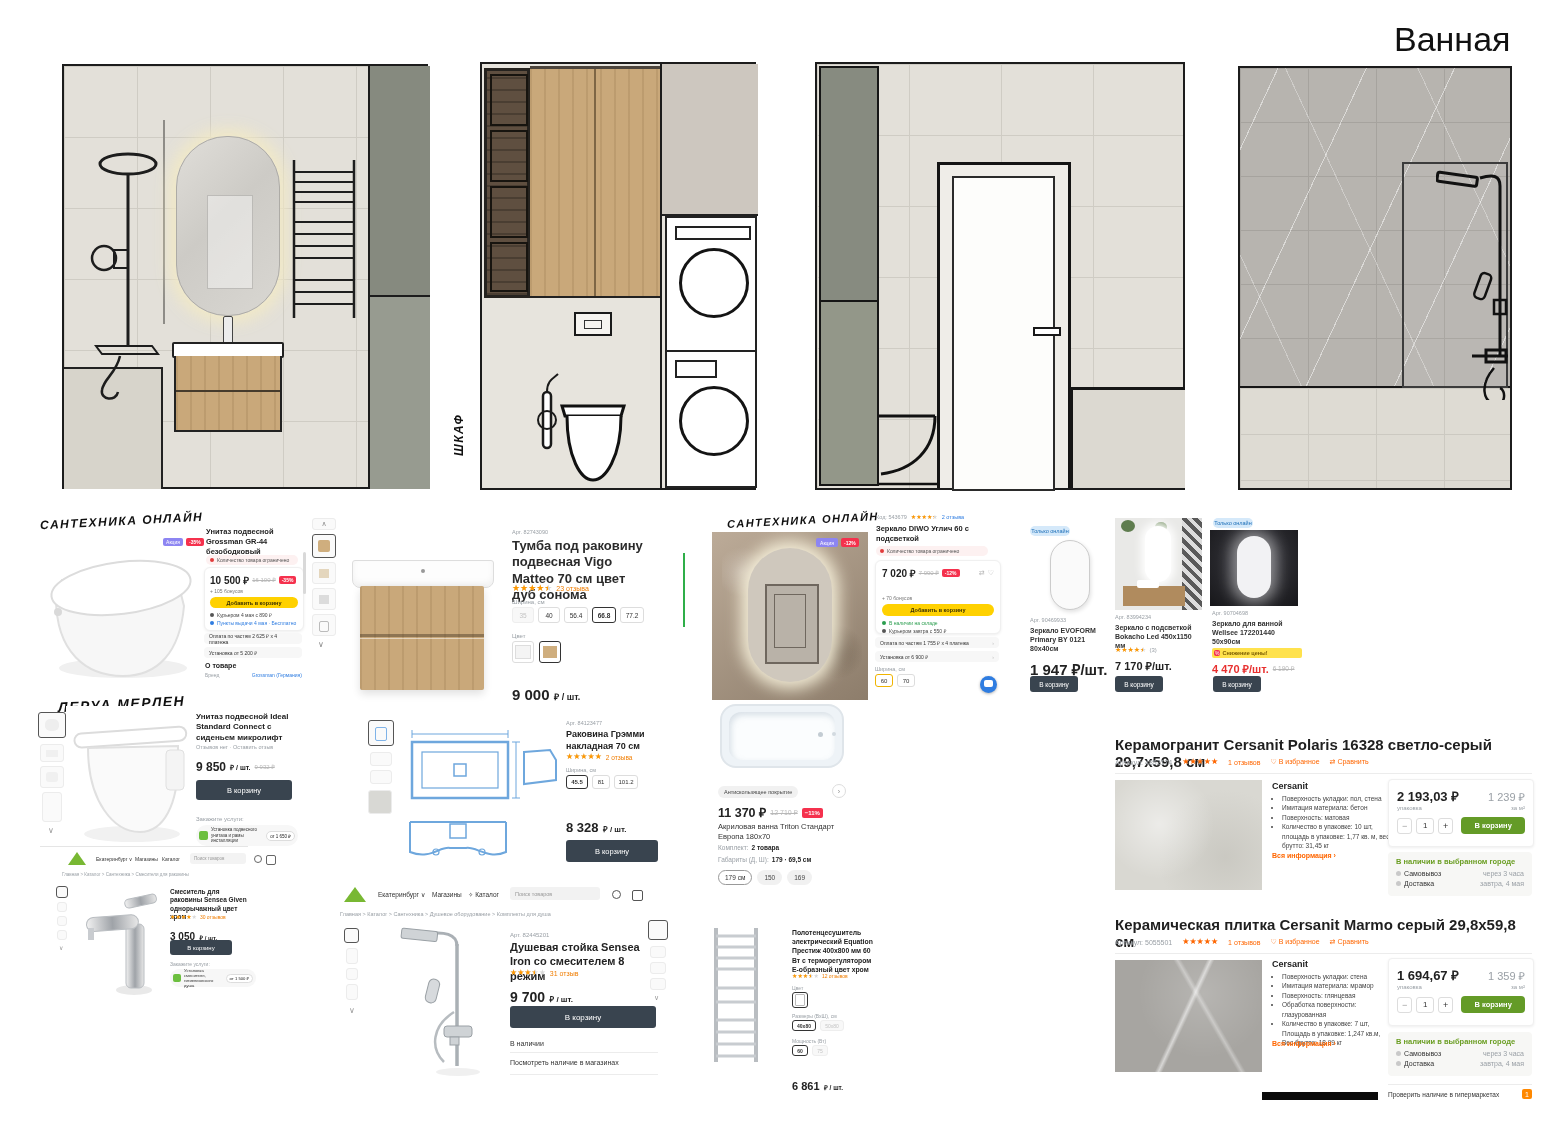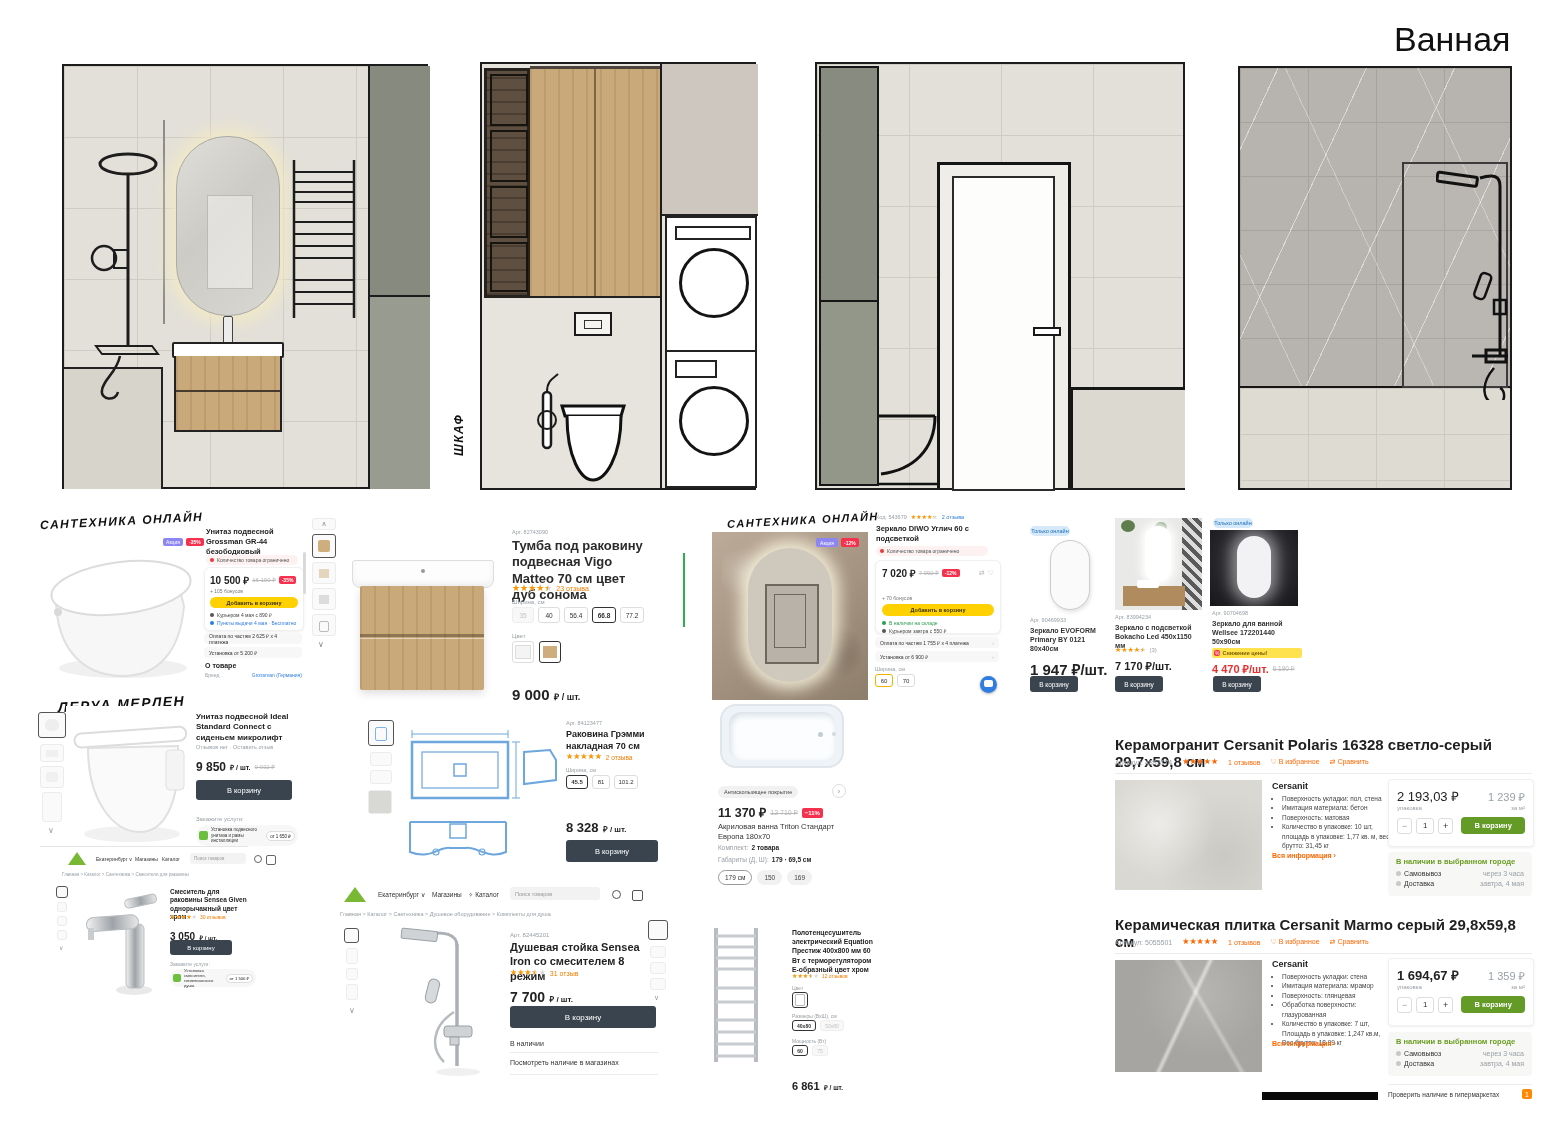--- a/index.html
+++ b/index.html
@@ -520,21 +520,21 @@
     <rect x="88" y="111" width="9" height="8" fill="#cfd3d6" stroke="#9aa0a5"></rect>
     <ellipse cx="96" cy="146" rx="22" ry="4" fill="#f0f0f0"></ellipse>
   </svg>
   <div class="a meta" style="left:510px;top:932px;font-size:6px">Арт. 82445201</div>
   <div class="a" style="left:510px;top:940px;width:150px;font-size:11px;font-weight:700;line-height:1.3">Душевая стойка Sensea Iron со смесителем 8 режим</div>
   <div class="a row" style="left:510px;top:969px;gap:4px">
     <span class="stars" style="font-size:8px"><i>★★★★★</i><b style="width:70%">★★★★★</b></span>
     <span class="orange" style="font-size:7px">31 отзыв</span>
   </div>
   <div class="a" style="left:510px;top:988px">
-    <span style="font-size:14px;font-weight:800">7 700</span>
+    <span style="font-size:14px;font-weight:800">9 700</span>
     <span style="font-size:8px;font-weight:700">₽ / шт.</span>
   </div>
   <div class="a btnD" style="left:510px;top:1006px;width:146px;height:22px;font-size:8px">В корзину</div>
   <div class="a" style="left:510px;top:1040px;font-size:7px;color:#333">В наличии</div>
   <div class="a divline" style="left:510px;top:1052px;width:148px"></div>
   <div class="a" style="left:510px;top:1059px;font-size:7px;color:#333">Посмотреть наличие в магазинах</div>
   <div class="a divline" style="left:510px;top:1074px;width:148px"></div>
   <div class="a thumb sel" style="left:648px;top:920px;width:20px;height:20px"></div>
   <div class="a thumb" style="left:650px;top:946px;width:16px;height:12px"></div>
   <div class="a thumb" style="left:650px;top:962px;width:16px;height:12px"></div>
@@ -594,21 +594,21 @@
   <div class="a" style="left:1272px;top:781px;font-size:9px;font-weight:700">Cersanit</div>
   <ul class="a" style="left:1272px;top:794px;width:108px;margin:0;padding-left:10px;font-size:6.5px;line-height:1.45;color:#444">
     <li>Поверхность укладки: пол, стена</li>
     <li>Имитация материала: бетон</li>
     <li>Поверхность: матовая</li>
     <li>Количество в упаковке: 10 шт, площадь в упаковке: 1,77 кв. м, вес брутто: 31,45 кг</li>
   </ul>
   <div class="a lnk" style="left:1272px;top:852px;font-size:7px;font-weight:700">Вся информация ›</div>
   <div class="a panel" style="left:1388px;top:779px;width:144px;height:66px;border-radius:4px">
     <div class="row" style="margin:7px 8px 0;justify-content:space-between">
-      <span style="font-size:13px;font-weight:400">2 193,03 ₽</span>
+      <span style="font-size:13px;font-weight:700">2 193,03 ₽</span>
       <span style="font-size:11px;color:#9aa0a6">1 239 ₽</span>
     </div>
     <div class="row" style="margin:0 8px;justify-content:space-between;font-size:6px;color:#9aa0a6">
       <span>упаковка</span>
       <span>за м²</span>
     </div>
     <div class="row" style="margin:6px 8px 0;gap:4px">
       <span class="chip" style="width:16px;height:16px;font-size:9px;color:#999">−</span>
       <span class="chip" style="width:18px;height:16px;font-size:8px">1</span>
       <span class="chip" style="width:16px;height:16px;font-size:9px;color:#333">+</span>

